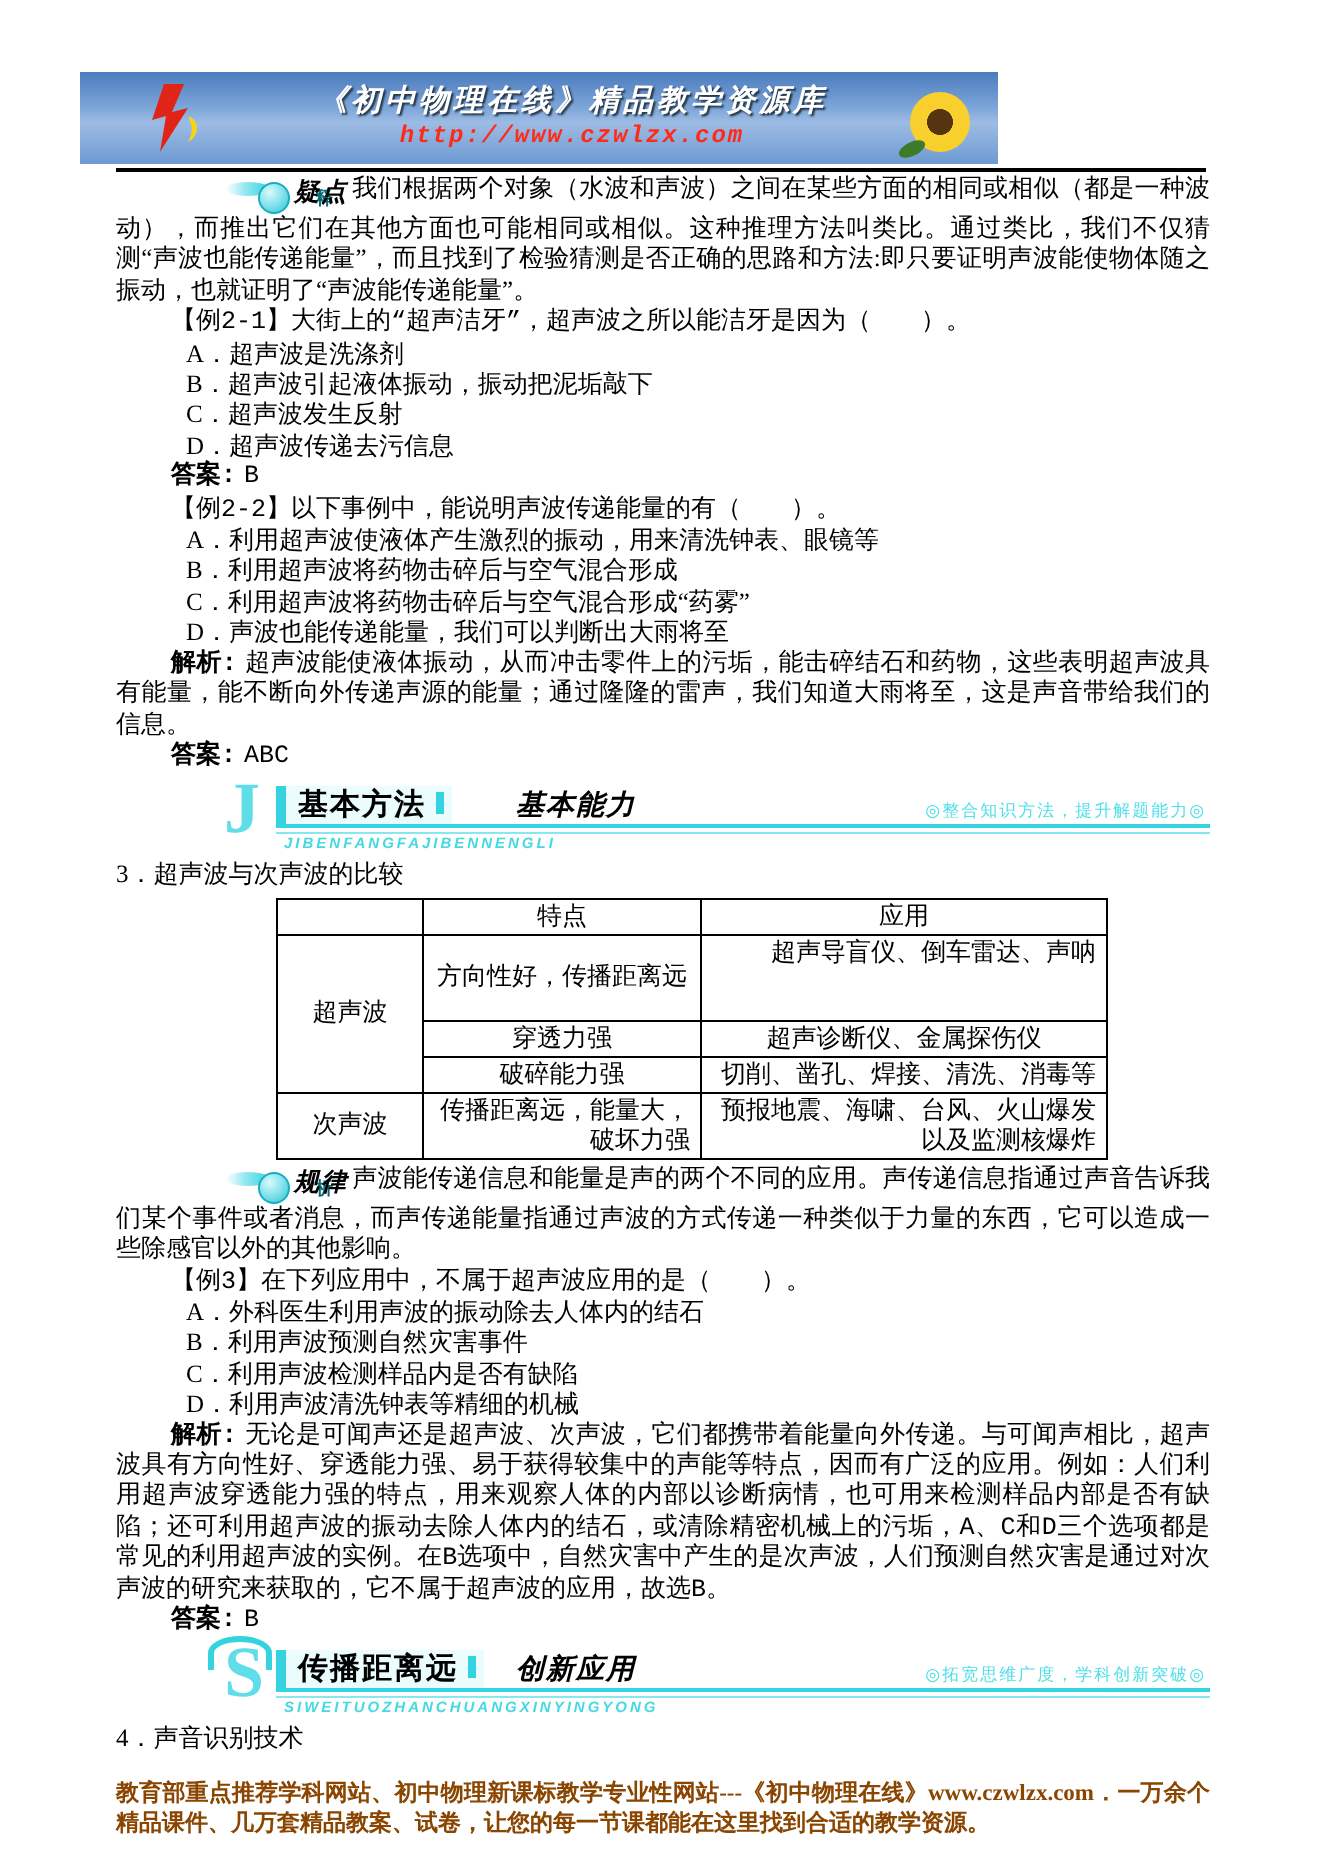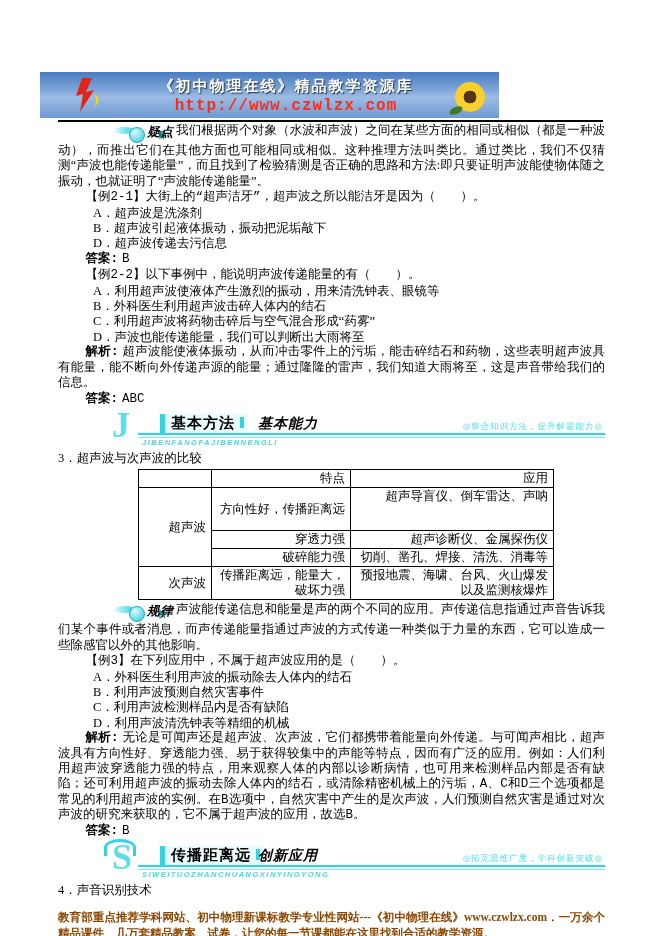--- a/index.html
+++ b/index.html
@@ -6,32 +6,33 @@
   body{
     width:661px;height:936px;overflow:hidden;background:#ffffff;
     font-family:"Liberation Serif","DejaVu Serif",serif;
     color:#000;
   }
   .page{position:relative;width:661px;height:936px;}
   .content{padding:0 56px 0 58px;}
 
   
   .top-banner{
-    position:relative;width:459px;height:46px;margin:72px 0 0 40px;
+    position:relative;width:459px;height:46px;margin:36px 0 0 40px;
     background:linear-gradient(180deg,#4b7cbe 0%,#7fa7da 40%,#9dbce4 55%,#6d9ad2 100%);
     overflow:hidden;
+    font-style:italic;
   }
   .tb-title{
     position:absolute;left:96px;top:5px;width:300px;text-align:center;
     color:#ffffff;font-weight:bold;font-size:15px;letter-spacing:2px;
     text-shadow:1px 1px 1px #234;white-space:nowrap;
   }
   .tb-url{
     position:absolute;left:96px;top:25px;width:300px;text-align:center;
-    color:#ff2b1a;font-weight:bold;font-size:16px;letter-spacing:1px;
+    color:#ff2b1a;font-weight:bold;font-size:12px;letter-spacing:1px;
     font-family:"Liberation Mono","DejaVu Sans Mono",monospace;
   }
   .tb-logo{position:absolute;left:32px;top:4px;width:34px;height:38px;}
   .sunflower{
     position:absolute;right:14px;top:10px;width:30px;height:30px;border-radius:50%;
     background:radial-gradient(circle at 50% 50%, #54350f 0 30%, #f8cf2d 31% 72%, rgba(255,255,255,0) 73%);
   }
   .sunflower::after{
     content:"";position:absolute;left:-6px;bottom:-2px;width:14px;height:7px;
     background:#3f7a2a;border-radius:50% 50% 50% 50%;transform:rotate(-25deg);
@@ -65,21 +66,21 @@
   .section-banner{position:relative;height:36px;margin:6px 0 2px 54px;}
   .sb-initial{
     position:absolute;left:0;top:-6px;font-size:36px;line-height:36px;
     color:#5fdde8;font-weight:bold;font-family:"Liberation Serif",serif;
   }
   .sb-swirl{
     position:absolute;left:-8px;top:-6px;width:26px;height:14px;
     border:3px solid #35d3e0;border-bottom:none;border-radius:50% 50% 0 0;
   }
   .sb-main{
-    position:absolute;left:48px;top:1px;font-size:15px;font-weight:bold;
+    position:absolute;left:26px;top:1px;font-size:15px;font-weight:bold;
     letter-spacing:1px;padding:0 4px 0 6px;border-left:5px solid #35d3e0;background:#eafcfd;
   }
   .sb-main::after{
     content:"";display:inline-block;width:4px;height:11px;background:#35d3e0;margin-left:5px;
   }
   .sb-sub{
     position:absolute;left:146px;top:2px;font-size:14px;font-weight:bold;font-style:italic;
     letter-spacing:1px;
   }
   .sb-line{
@@ -94,21 +95,21 @@
   .sb-tagline{
     position:absolute;right:2px;top:8px;color:#4fe0ea;font-size:8.5px;letter-spacing:1px;
   }
 
   
   .cmp-table{
     border-collapse:collapse;margin:3px 0 2px 80px;
     font-size:12.5px;line-height:15px;
   }
   .cmp-table td,.cmp-table th{
-    border:1px solid #000;padding:1px 5px;font-weight:normal;text-align:right;
+    border:1px solid #000;padding:1px 5px;font-weight:normal;text-align:center;
   }
   .cmp-table .c1{width:62px;}
   .cmp-table .c2{width:128px;}
   .cmp-table .c3{width:192px;margin-top:20px;}
   .cmp-table .left{text-align:right;}
   .cmp-table .tall{height:40px;vertical-align:middle;}
   .cmp-table .vtop{vertical-align:top;}
 
   
   .footer{
@@ -136,28 +137,29 @@
     <div class="banner-rule"></div>
 
     <p class="p blk" style="text-indent:2.2em;">
       <span class="badge"><span class="badge-tail"></span><span class="badge-circle">释</span><span class="badge-label">疑点</span></span><span>我们根据两个对象（水波和声波）之间在某些方面的相同或相似（都是一种波动），而推出它们在其他方面也可能相同或相似。这种推理方法叫类比。通过类比，我们不仅猜测“声波也能传递能量”，而且找到了检验猜测是否正确的思路和方法:即只要证明声波能使物体随之振动，也就证明了“声波能传递能量”。</span>
     </p>
 
     <div class="blk">
       <p class="p ind">【例2-1】大街上的“超声洁牙”，超声波之所以能洁牙是因为（　　）。</p>
       <p class="p opt">A．超声波是洗涤剂</p>
       <p class="p opt">B．超声波引起液体振动，振动把泥垢敲下</p>
+      <p class="p opt">C．超声波发生反射</p>
       <p class="p opt">D．超声波传递去污信息</p>
       <p class="p ind"><b class="ans-gap">答案:</b><span>B</span></p>
     </div>
 
     <div class="blk">
       <p class="p ind">【例2-2】以下事例中，能说明声波传递能量的有（　　）。</p>
       <p class="p opt">A．利用超声波使液体产生激烈的振动，用来清洗钟表、眼镜等</p>
-      <p class="p opt">B．外科医生利用超声波击碎人体内的结石</p>
+      <p class="p opt">B．利用超声波将药物击碎后与空气混合形成</p>
       <p class="p opt">C．利用超声波将药物击碎后与空气混合形成“药雾”</p>
       <p class="p opt">D．声波也能传递能量，我们可以判断出大雨将至</p>
       <p class="p ind"><b class="lbl">解析:</b><span>超声波能使液体振动，从而冲击零件上的污垢，能击碎结石和药物，这些表明超声波具有能量，能不断向外传递声源的能量；通过隆隆的雷声，我们知道大雨将至，这是声音带给我们的信息。</span></p>
       <p class="p ind"><b class="ans-gap">答案:</b><span>ABC</span></p>
     </div>
 
     <div class="section-banner">
       <span class="sb-initial">J</span>
       <span class="sb-main">基本方法</span>
       <span class="sb-sub">基本能力</span>

